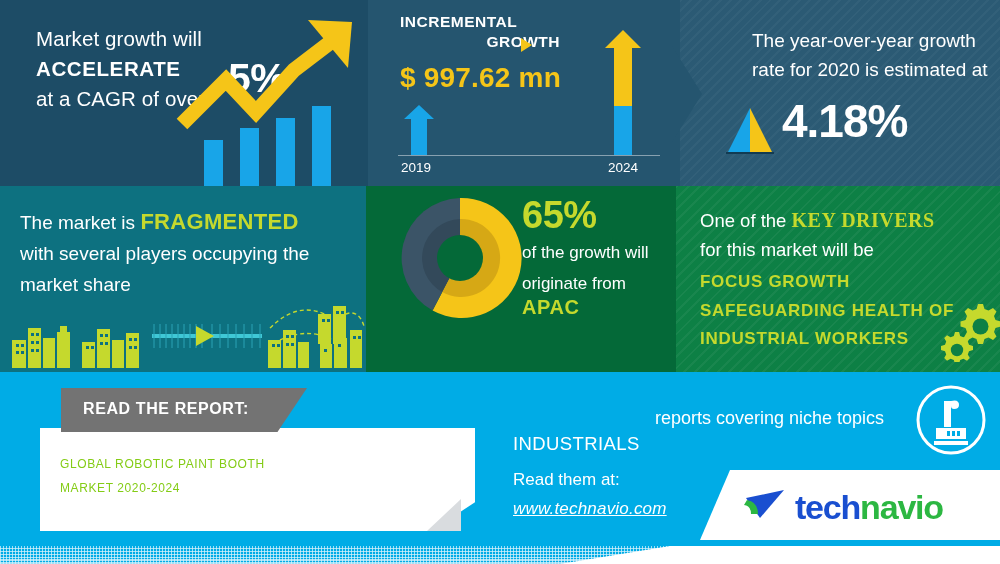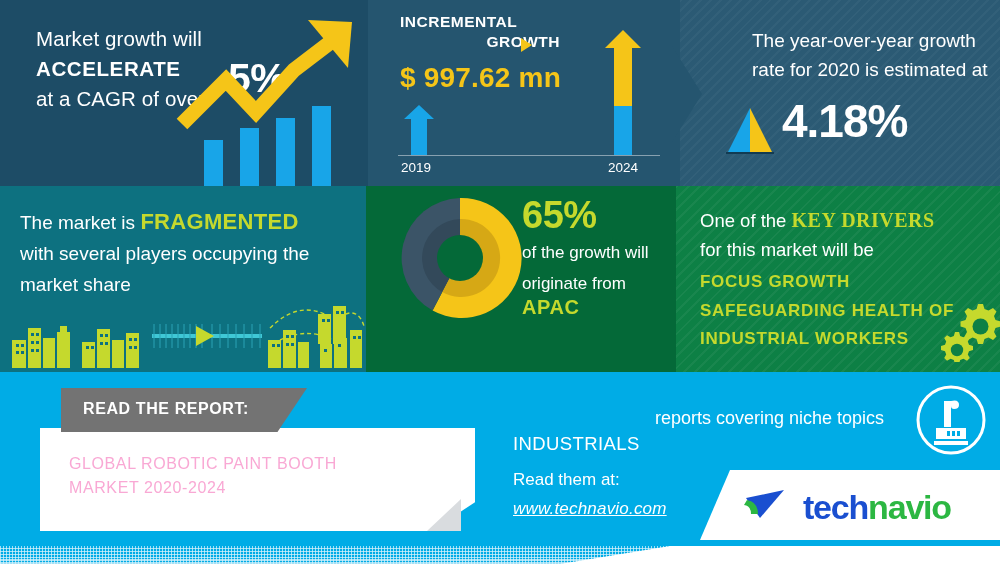--- a/index.html
+++ b/index.html
@@ -167,22 +167,22 @@
     position:absolute; left:40px; top:428px; width:435px; height:103px;
     background:#fff;
     clip-path:polygon(0 0, 100% 0, 100% 72%, 90% 100%, 0 100%);
   }
   .report-card-fold {
     position:absolute; left:427px; top:499px; width:34px; height:32px;
     background:#d9dcdf;
     clip-path:polygon(100% 0, 100% 100%, 0 100%);
   }
   .report-title {
-    position:absolute; left:69px; top:452px; width:310px;
-    color:#f9a8d4; font-size:16px; line-height:24px; letter-spacing:.6px;
+    position:absolute; left:60px; top:452px; width:310px;
+    color:#84cc16; font-size:12px; line-height:24px; letter-spacing:.6px;
   }
 
   .reports-count {
     position:absolute; left:512px; top:396px;
     color:#fff; font-size:32px; font-weight:bold; letter-spacing:-.5px;
   }
   .reports-sub {
     position:absolute; left:655px; top:408px;
     color:#fff; font-size:18px;
   }
@@ -201,21 +201,21 @@
   }
   .factory-icon { position:absolute; left:915px; top:384px; width:72px; height:72px; }
 
   .logo-plate {
     position:absolute; left:700px; top:470px; width:300px; height:70px;
     background:#fff;
     clip-path:polygon(10% 0, 100% 0, 100% 100%, 0 100%);
   }
   .logo-wrap {
     position:absolute; left:744px; top:487px; height:40px;
-    display:flex; align-items:center; gap:17px;
+    display:flex; align-items:center; gap:9px;
   }
   .logo-word { font-size:34px; font-weight:bold; letter-spacing:-1.2px; }
   .logo-tech { color:#1a4fd0; }
   .logo-navio { color:#2cb742; }
 
   .dots-strip {
     position:absolute; left:0; top:546px; width:1000px; height:18px;
     background:
       repeating-linear-gradient(0deg, rgba(255,255,255,.75) 0 1.5px, rgba(0,0,0,0) 1.5px 3px),
       repeating-linear-gradient(90deg, rgba(255,255,255,.75) 0 1.5px, rgba(0,0,0,0) 1.5px 3px),

